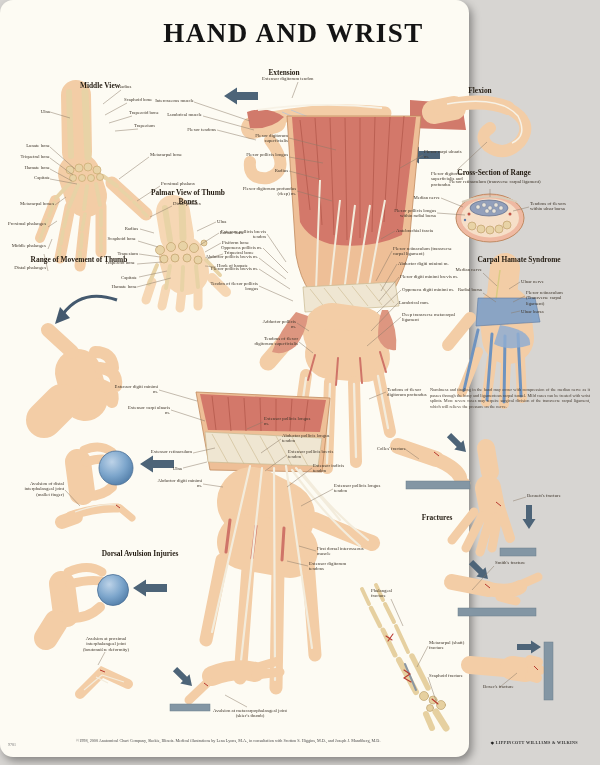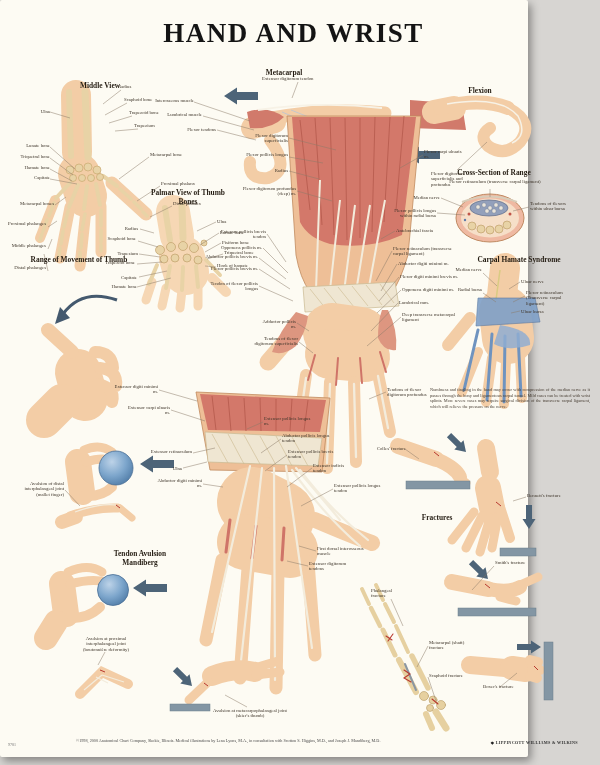--- a/index.html
+++ b/index.html
@@ -1,17 +1,17 @@
 <!DOCTYPE html>
 <html><head>
 <meta charset="utf-8">
 <style>
   html,body{margin:0;padding:0;}
   #stage{position:relative;width:600px;height:765px;background:#d7d5d2;overflow:hidden;font-family:"Liberation Serif",serif;}
-  #poster{position:absolute;left:0;top:0;width:528px;height:757px;background:#fdfbf3;border-radius:2px;
+  #poster{position:absolute;left:0;top:0;width:469px;height:757px;background:#fdfbf3;border-radius:13px;
           box-shadow:3px 4px 8px rgba(0,0,0,.38);}
   #art{position:absolute;left:0;top:0;width:587px;height:757px;}
   .ttl{position:absolute;left:0;top:18px;width:587px;text-align:center;font-size:27px;font-weight:800;
        letter-spacing:1.5px;color:#141414;}
   .hd{position:absolute;font-size:7.4px;font-weight:700;color:#241c12;text-align:center;line-height:1.15;}
   .lb{position:absolute;font-size:4.8px;line-height:1.13;color:#3f362b;}
   .lb.r{text-align:right;}
   .lb.c{text-align:center;}
   .note{position:absolute;font-size:4.35px;line-height:1.3;color:#4a4036;text-align:justify;}
   .foot{position:absolute;font-size:4.2px;color:#4a4a4a;}
@@ -331,28 +331,28 @@
     <path d="M483,273 L497,286 M483,293 L496,302 M520,282 L509,289 M525,296 L513,302 M520,311 L511,313"></path>
     <path d="M289,138 L336,150 M289,157 L323,163 M289,171 L319,179 M297,191 L332,201 M267,234 L286,262 M263,248 L288,273 M259,258 L286,279 M259,269 L290,289 M259,286 L293,301 M297,323 L309,331 M299,342 L313,353 M423,155 L400,168 M395,231 L381,239 M392,251 L376,281 M397,264 L381,291 M399,277 L379,301 M401,290 L377,313 M398,303 L371,331 M401,317 L367,346 M386,392 L369,399"></path>
     <path d="M159,390 L197,401 M171,410 L205,421 M193,453 L215,448 M183,468 L207,462 M203,484 L223,487 M263,422 L247,429 M281,439 L261,453 M287,455 L265,471 M312,468 L287,487 M333,489 L301,506 M316,551 L299,546 M308,566 L287,561"></path>
     <path d="M405,449 L419,459 M526,497 L513,501 M494,566 L472,590 M500,687 L517,673 M391,599 L403,626 M428,646 L417,667 M428,677 L436,701"></path>
     <path d="M65,490 L80,506 M105,652 L98,665 M247,707 L225,695"></path>
   </g>
 </svg>
 
 <div class="ttl">HAND AND WRIST</div>
 <div class="hd" style="left:60px;top:82px;width:80px">Middle View</div>
-<div class="hd" style="left:244px;top:69px;width:80px">Metacarpal</div>
+<div class="hd" style="left:244px;top:69px;width:80px">Extension</div>
 <div class="hd" style="left:440px;top:87px;width:80px">Flexion</div>
 <div class="hd" style="left:148px;top:189px;width:80px">Palmar View of Thumb Bones</div>
 <div class="hd" style="left:29px;top:256px;width:100px">Range of Movement of Thumb</div>
 <div class="hd" style="left:434px;top:169px;width:120px">Cross-Section of Range</div>
 <div class="hd" style="left:449px;top:256px;width:140px">Carpal Hamate Syndrome</div>
 <div class="hd" style="left:407px;top:514px;width:60px">Fractures</div>
-<div class="hd" style="left:100px;top:550px;width:80px">Tendon Avulsion Mandiberg</div>
+<div class="hd" style="left:100px;top:550px;width:80px">Dorsal Avulsion Injuries</div>
 
 <div class="lb r" style="left:8px;top:109px;width:42px">Ulna</div>
 <div class="lb" style="left:118px;top:84px;width:40px">Radius</div>
 <div class="lb" style="left:124px;top:97px;width:45px">Scaphoid bone</div>
 <div class="lb" style="left:129px;top:110px;width:46px">Trapezoid bone</div>
 <div class="lb" style="left:134px;top:123px;width:40px">Trapezium</div>
 <div class="lb r" style="left:4px;top:143px;width:46px">Lunate bone</div>
 <div class="lb r" style="left:2px;top:154px;width:48px">Triquetral bone</div>
 <div class="lb r" style="left:4px;top:165px;width:46px">Hamate bone</div>
 <div class="lb r" style="left:8px;top:175px;width:42px">Capitate</div>

